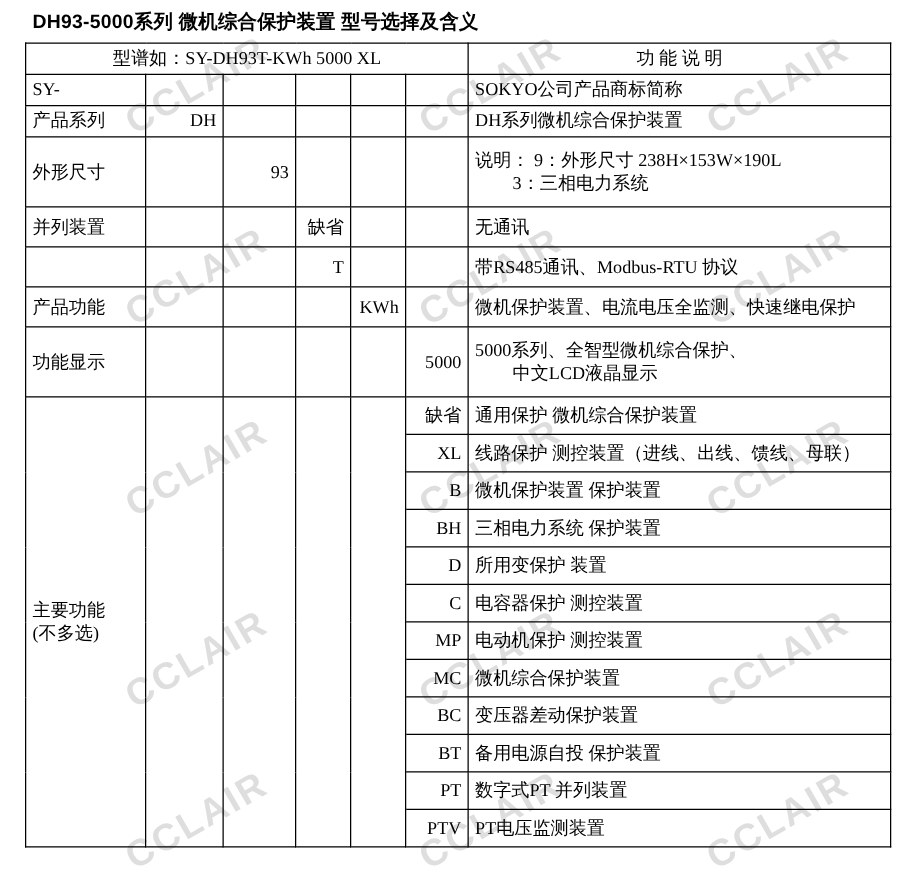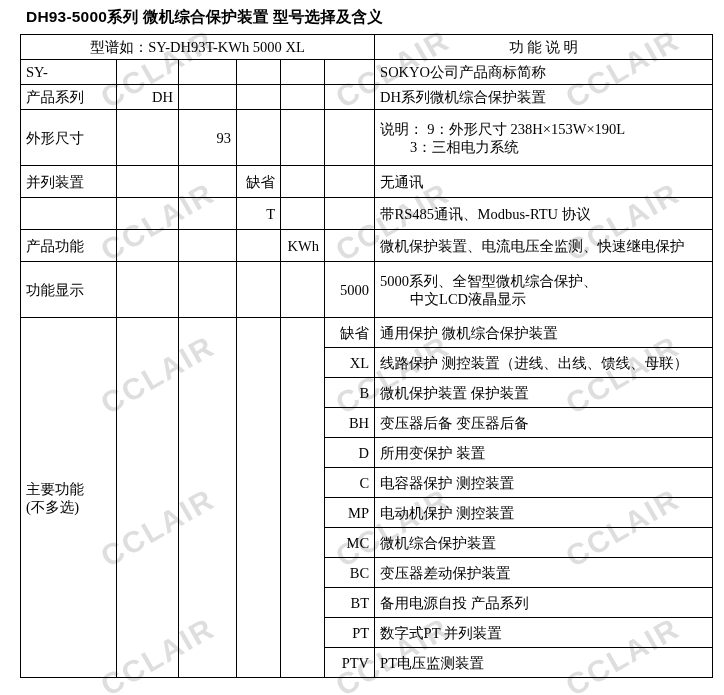--- a/index.html
+++ b/index.html
@@ -203,21 +203,21 @@
       <tr style="height:30px">
         <td class="c">XL</td>
         <td class="l">线路保护  测控装置（进线、出线、馈线、母联）</td>
       </tr>
       <tr style="height:30px">
         <td class="c">B</td>
         <td class="l">微机保护装置  保护装置</td>
       </tr>
       <tr style="height:30px">
         <td class="c">BH</td>
-        <td class="l">变压器后备  变压器后备</td>
+        <td class="l">三相电力系统  保护装置</td>
       </tr>
       <tr style="height:30px">
         <td class="c">D</td>
         <td class="l">所用变保护  装置</td>
       </tr>
       <tr style="height:30px">
         <td class="c">C</td>
         <td class="l">电容器保护  测控装置</td>
       </tr>
       <tr style="height:30px">
@@ -227,21 +227,21 @@
       <tr style="height:30px">
         <td class="c">MC</td>
         <td class="l">微机综合保护装置</td>
       </tr>
       <tr style="height:30px">
         <td class="c">BC</td>
         <td class="l">变压器差动保护装置</td>
       </tr>
       <tr style="height:30px">
         <td class="c">BT</td>
-        <td class="l">备用电源自投  产品系列</td>
+        <td class="l">备用电源自投  保护装置</td>
       </tr>
       <tr style="height:30px">
         <td class="c">PT</td>
         <td class="l">数字式PT  并列装置</td>
       </tr>
       <tr style="height:30px">
         <td class="c">PTV</td>
         <td class="l">PT电压监测装置</td>
       </tr>
     </tbody>

